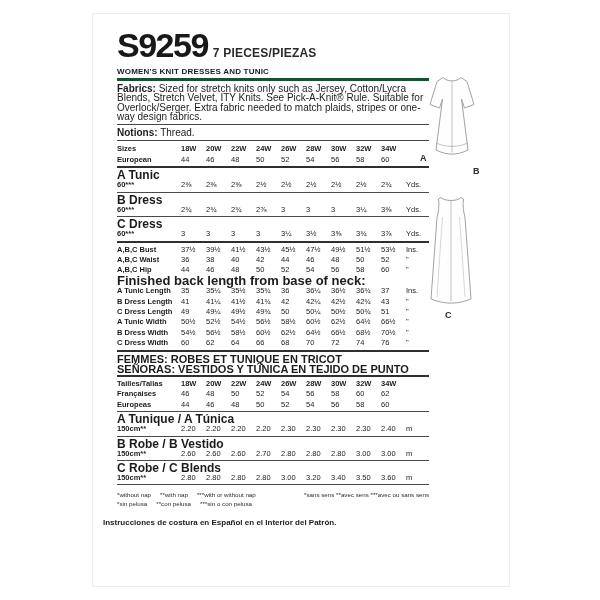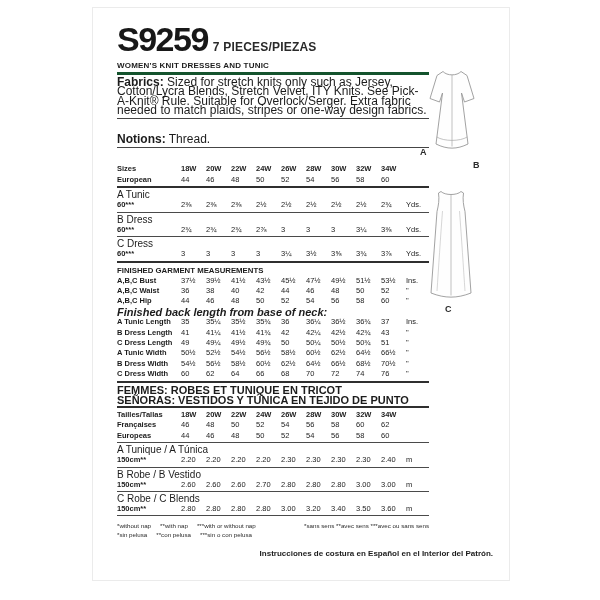--- a/index.html
+++ b/index.html
@@ -2,45 +2,45 @@
 <html><head>
 <meta charset="utf-8">
 <style>
   html,body{margin:0;padding:0;}
   body{
     width:600px;height:600px;position:relative;background:#ffffff;
     font-family:"Liberation Sans", sans-serif;color:#1c1c1c;
     -webkit-font-smoothing:antialiased;
   }
   .sheet{
-    position:absolute;left:92px;top:7px;width:418px;height:574px;
+    position:absolute;left:92px;top:13px;width:418px;height:574px;
     background:#fff;border:1px solid #ebebeb;box-sizing:border-box;
   }
   .content{position:absolute;left:24px;top:12px;width:312px;}
   .brand-row{display:flex;align-items:baseline;gap:5px;margin:2px 0 5px 0;}
   .pattern-num{font-size:34px;font-weight:bold;letter-spacing:-1.5px;line-height:34px;color:#181818;}
   .pieces{font-size:12px;font-weight:bold;letter-spacing:0.2px;color:#2a2a2a;}
   .main-title{font-size:8px;font-weight:bold;letter-spacing:0.2px;border-bottom:3px solid #14532d;padding-bottom:2px;margin-bottom:3px;}
-  .para{font-size:12px;line-height:9.3px;border-bottom:1px solid #454545;padding-bottom:3px;margin-bottom:16px;}
+  .para{font-size:10px;line-height:9.3px;border-bottom:1px solid #454545;padding-bottom:3px;margin-bottom:3px;}
   .para b{font-weight:bold;}
   .trow{display:grid;grid-template-columns:64px repeat(9,25px) 1fr;font-size:7.5px;line-height:10.4px;}
   .trow .lbl{font-weight:bold;white-space:nowrap;}
   .trow .lbl.plain{font-weight:bold;}
   .trow.bv .v{font-weight:bold;}
   .trow .v,.trow .unit{white-space:nowrap;}
-  .name-row{font-size:10px;font-weight:normal;line-height:10px;}
+  .name-row{font-size:12px;font-weight:bold;line-height:10px;}
   .hr{border-bottom:1px solid #4a4a4a;margin:1px 0 2px 0;}
   .hr2{border-bottom:2px solid #2f2f2f;margin:1px 0 2px 0;}
   .sec-title{font-size:7.8px;font-weight:bold;line-height:11px;}
-  .sub-head{font-size:11px;font-weight:bold;line-height:10.4px;font-style:italic;}
+  .sub-head{font-size:13px;font-weight:bold;line-height:10.4px;}
   .intl-head{font-size:11px;font-weight:bold;line-height:10.2px;}
   .footnotes{display:flex;justify-content:space-between;margin-top:6px;font-size:6.2px;line-height:8.6px;color:#2a2a2a;}
   .fn-line span{margin-right:9px;}
   .fn-right{text-align:right;}
-  .bottom-note{font-size:8px;font-weight:bold;text-align:right;width:390px;margin:9px 0 0 -14px;}
+  .bottom-note{font-size:8px;font-weight:bold;text-align:left;width:390px;margin:9px 0 0 -14px;}
   .art{position:absolute;}
   .view-letter{position:absolute;font-size:9px;font-weight:bold;color:#2b2b2b;}
   svg{display:block;}
 </style>
 </head>
 <body>
 
 <div class="sheet">
 
   <div class="content">
@@ -124,21 +124,20 @@
           <span class="v">3¼</span>
           <span class="v">3½</span>
           <span class="v">3⅝</span>
           <span class="v">3¾</span>
           <span class="v">3⅞</span>
           <span class="unit">Yds.</span>
         </div>
         <div class="hr2"></div>
       </div>
 
-    <div class="sec-title">FINISHED GARMENT MEASUREMENTS</div>
     <div id="fgm-rows1">
         <div class="trow">
           <span class="lbl">A,B,C Bust</span>
           <span class="v">37½</span>
           <span class="v">39½</span>
           <span class="v">41½</span>
           <span class="v">43½</span>
           <span class="v">45½</span>
           <span class="v">47½</span>
           <span class="v">49½</span>

